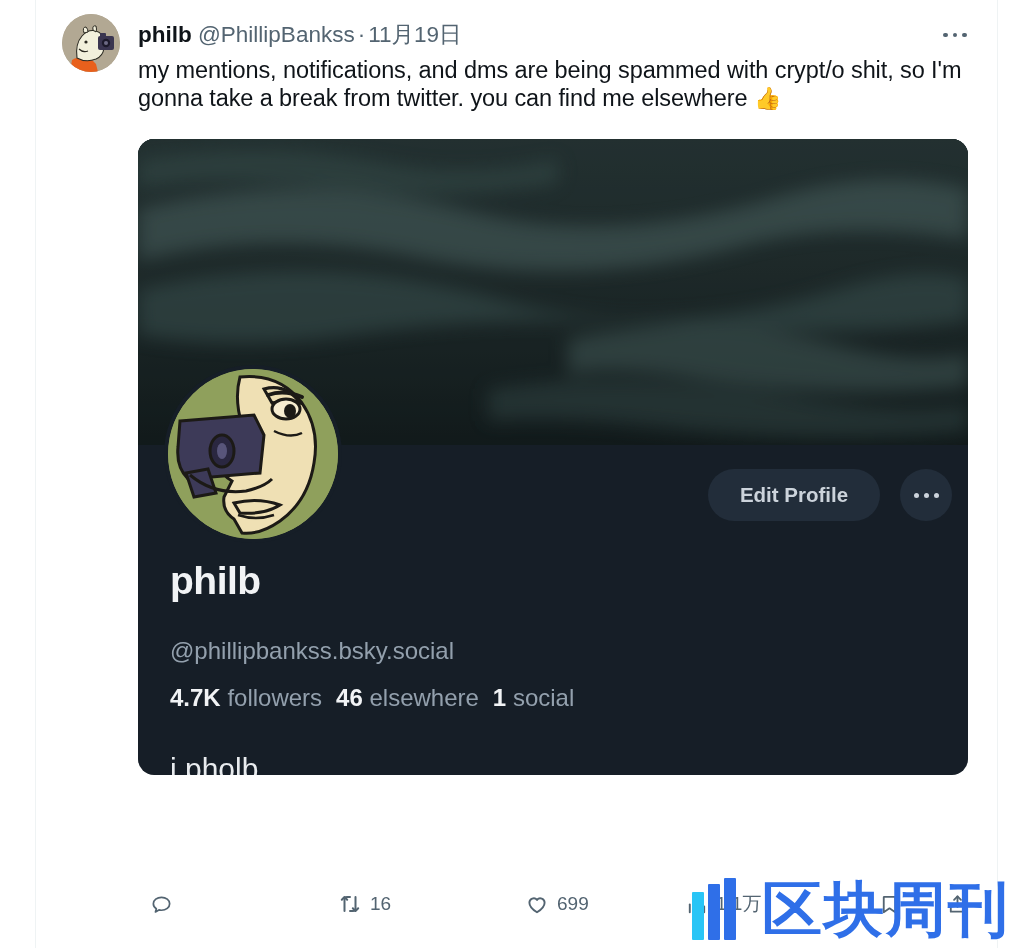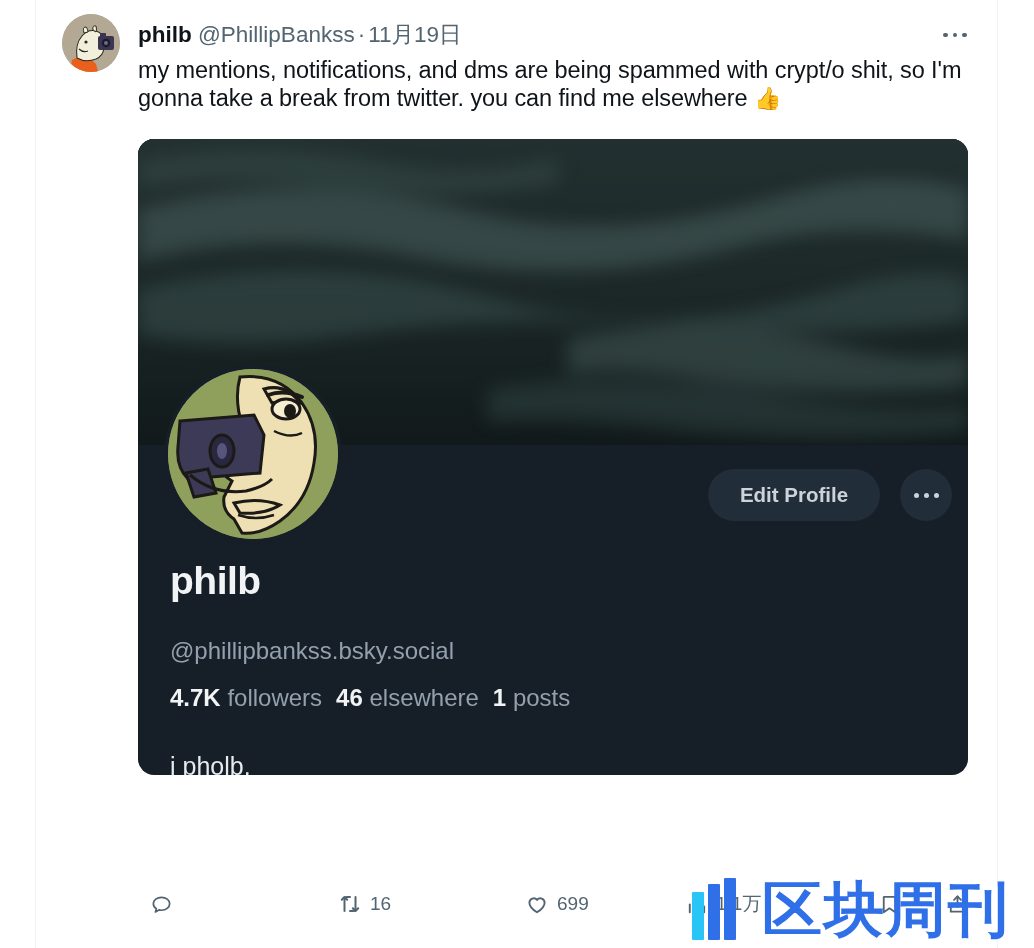--- a/index.html
+++ b/index.html
@@ -116,21 +116,21 @@
   }
   #embed-stats {
     position:absolute; left:32px; top:545px;
     font-size:24px; color:#93a0ad; white-space:nowrap;
   }
   #embed-stats b { color:#f1f3f5; font-weight:bold; }
   #embed-stats .gap { display:inline-block; width:14px; }
 
   #embed-bio {
     position:absolute; left:32px; top:613px;
-    font-size:25px; color:#e8ebee;
+    font-size:30px; color:#e8ebee;
   }
   #embed-link {
     position:absolute; left:32px; top:685px;
     font-size:23px; color:#4c8fd6;
     cursor:pointer;
   }
 
   
   #action-bar {
     position:absolute; left:102px; top:884px;
@@ -253,21 +253,21 @@
 
     <div id="embed-more-btn">
       <i></i>
       <i></i>
       <i></i>
     </div>
 
     <div id="embed-name">philb</div>
     <div id="embed-handle">@phillipbankss.bsky.social</div>
 
-    <div id="embed-stats"><b>4.7K</b> <span>followers</span><span class="gap"></span><b>46</b> <span>elsewhere</span><span class="gap"></span><b>1</b> <span>posts</span></div>
+    <div id="embed-stats"><b>4.7K</b> <span>followers</span><span class="gap"></span><b>46</b> <span>elsewhere</span><span class="gap"></span><b>1</b> <span>social</span></div>
 
     <div id="embed-bio">i pholb.</div>
   </div>
 
   <div id="action-bar">
 
     <div class="action" id="act-reply">
       <svg width="23" height="23" viewBox="0 0 24 24" fill="none" stroke="#536471" stroke-width="1.8">
         <path d="M12 4.5c-4.7 0-8.5 3-8.5 6.7 0 2.1 1.2 4 3.1 5.2l-.9 3.3 3.6-2a10.9 10.9 0 0 0 2.7.3c4.7 0 8.5-3 8.5-6.8S16.7 4.5 12 4.5z" stroke-linejoin="round"></path>
       </svg>

